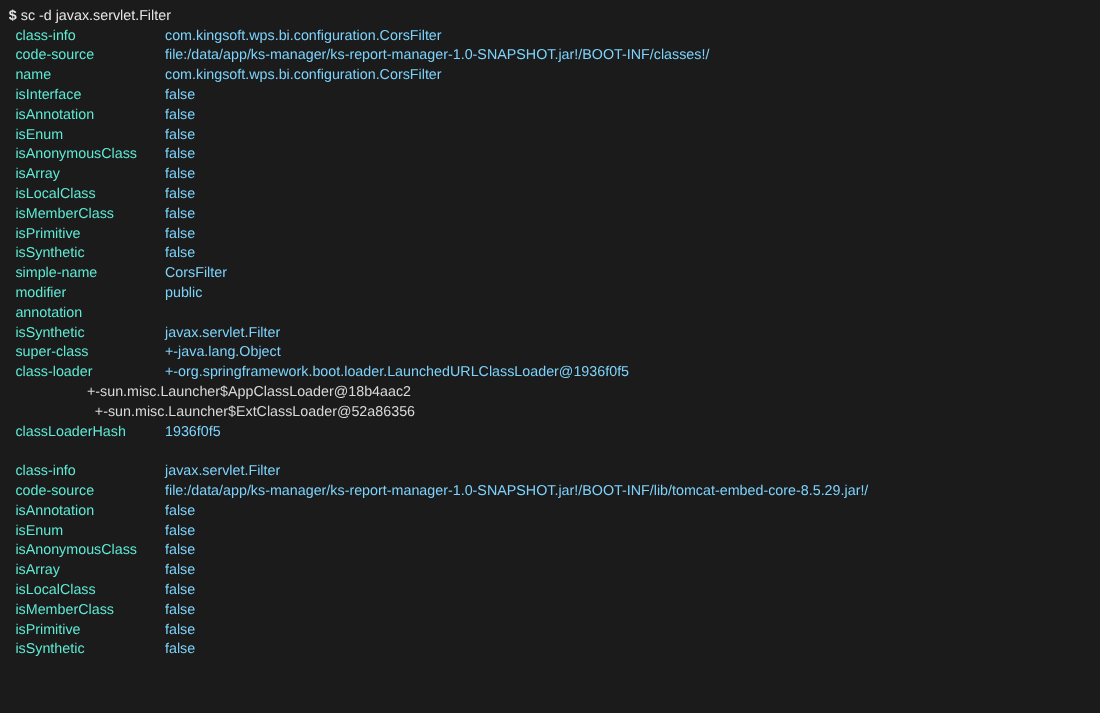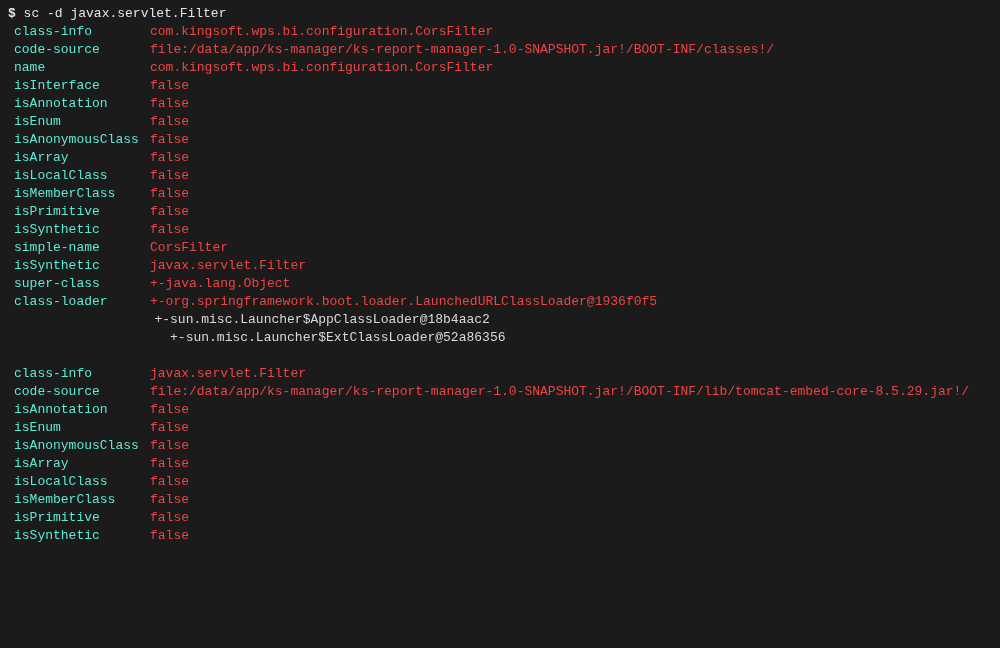--- a/index.html
+++ b/index.html
@@ -13,21 +13,21 @@
     height: 648px;
     overflow: hidden;
     font-family: "DejaVu Sans Mono", "Liberation Mono", monospace;
   }
   #terminal {
     position: relative;
     width: 1000px;
     height: 648px;
     background: #1b1b1b;
     color: #d9d9d9;
-    font-family: Liberation Mono, monospace;
+    font-family: Liberation Sans, sans-serif;
     font-size: 13px;
     line-height: 18px;
     box-sizing: border-box;
     padding: 0;
     overflow: hidden;
     -webkit-font-smoothing: antialiased;
   }
   
   .ghost-line {
     position: absolute;
@@ -70,21 +70,21 @@
     color: #e6e6e6;
   }
   .key {
     display: inline-block;
     width: 136px;
     color: #5eead4;
     white-space: pre;
     vertical-align: top;
   }
   .val {
-    color: #ef4444;
+    color: #7dd3fc;
     white-space: pre;
   }
   .cont {
     white-space: pre;
     color: #d9d9d9;
     text-align: center;
   }
 </style>
 </head>
 <body>
@@ -104,25 +104,28 @@
         <div class="line"><span class="key">isInterface</span><span class="val">false</span></div>
         <div class="line"><span class="key">isAnnotation</span><span class="val">false</span></div>
         <div class="line"><span class="key">isEnum</span><span class="val">false</span></div>
         <div class="line"><span class="key">isAnonymousClass</span><span class="val">false</span></div>
         <div class="line"><span class="key">isArray</span><span class="val">false</span></div>
         <div class="line"><span class="key">isLocalClass</span><span class="val">false</span></div>
         <div class="line"><span class="key">isMemberClass</span><span class="val">false</span></div>
         <div class="line"><span class="key">isPrimitive</span><span class="val">false</span></div>
         <div class="line"><span class="key">isSynthetic</span><span class="val">false</span></div>
         <div class="line"><span class="key">simple-name</span><span class="val">CorsFilter</span></div>
+        <div class="line"><span class="key">modifier</span><span class="val">public</span></div>
+        <div class="line"><span class="key">annotation</span><span class="val"></span></div>
         <div class="line"><span class="key">isSynthetic</span><span class="val">javax.servlet.Filter</span></div>
         <div class="line"><span class="key">super-class</span><span class="val">+-java.lang.Object</span></div>
         <div class="line"><span class="key">class-loader</span><span class="val">+-org.springframework.boot.loader.LaunchedURLClassLoader@1936f0f5</span></div>
         <div class="line"><span class="cont">                  +-sun.misc.Launcher$AppClassLoader@18b4aac2</span></div>
         <div class="line"><span class="cont">                    +-sun.misc.Launcher$ExtClassLoader@52a86356</span></div>
+        <div class="line"><span class="key">classLoaderHash</span><span class="val">1936f0f5</span></div>
         <div class="line blank">&nbsp;</div>
         <div class="line"><span class="key">class-info</span><span class="val">javax.servlet.Filter</span></div>
         <div class="line"><span class="key">code-source</span><span class="val">file:/data/app/ks-manager/ks-report-manager-1.0-SNAPSHOT.jar!/BOOT-INF/lib/tomcat-embed-core-8.5.29.jar!/</span></div>
         <div class="line"><span class="key">isAnnotation</span><span class="val">false</span></div>
         <div class="line"><span class="key">isEnum</span><span class="val">false</span></div>
         <div class="line"><span class="key">isAnonymousClass</span><span class="val">false</span></div>
         <div class="line"><span class="key">isArray</span><span class="val">false</span></div>
         <div class="line"><span class="key">isLocalClass</span><span class="val">false</span></div>
         <div class="line"><span class="key">isMemberClass</span><span class="val">false</span></div>
         <div class="line"><span class="key">isPrimitive</span><span class="val">false</span></div>

